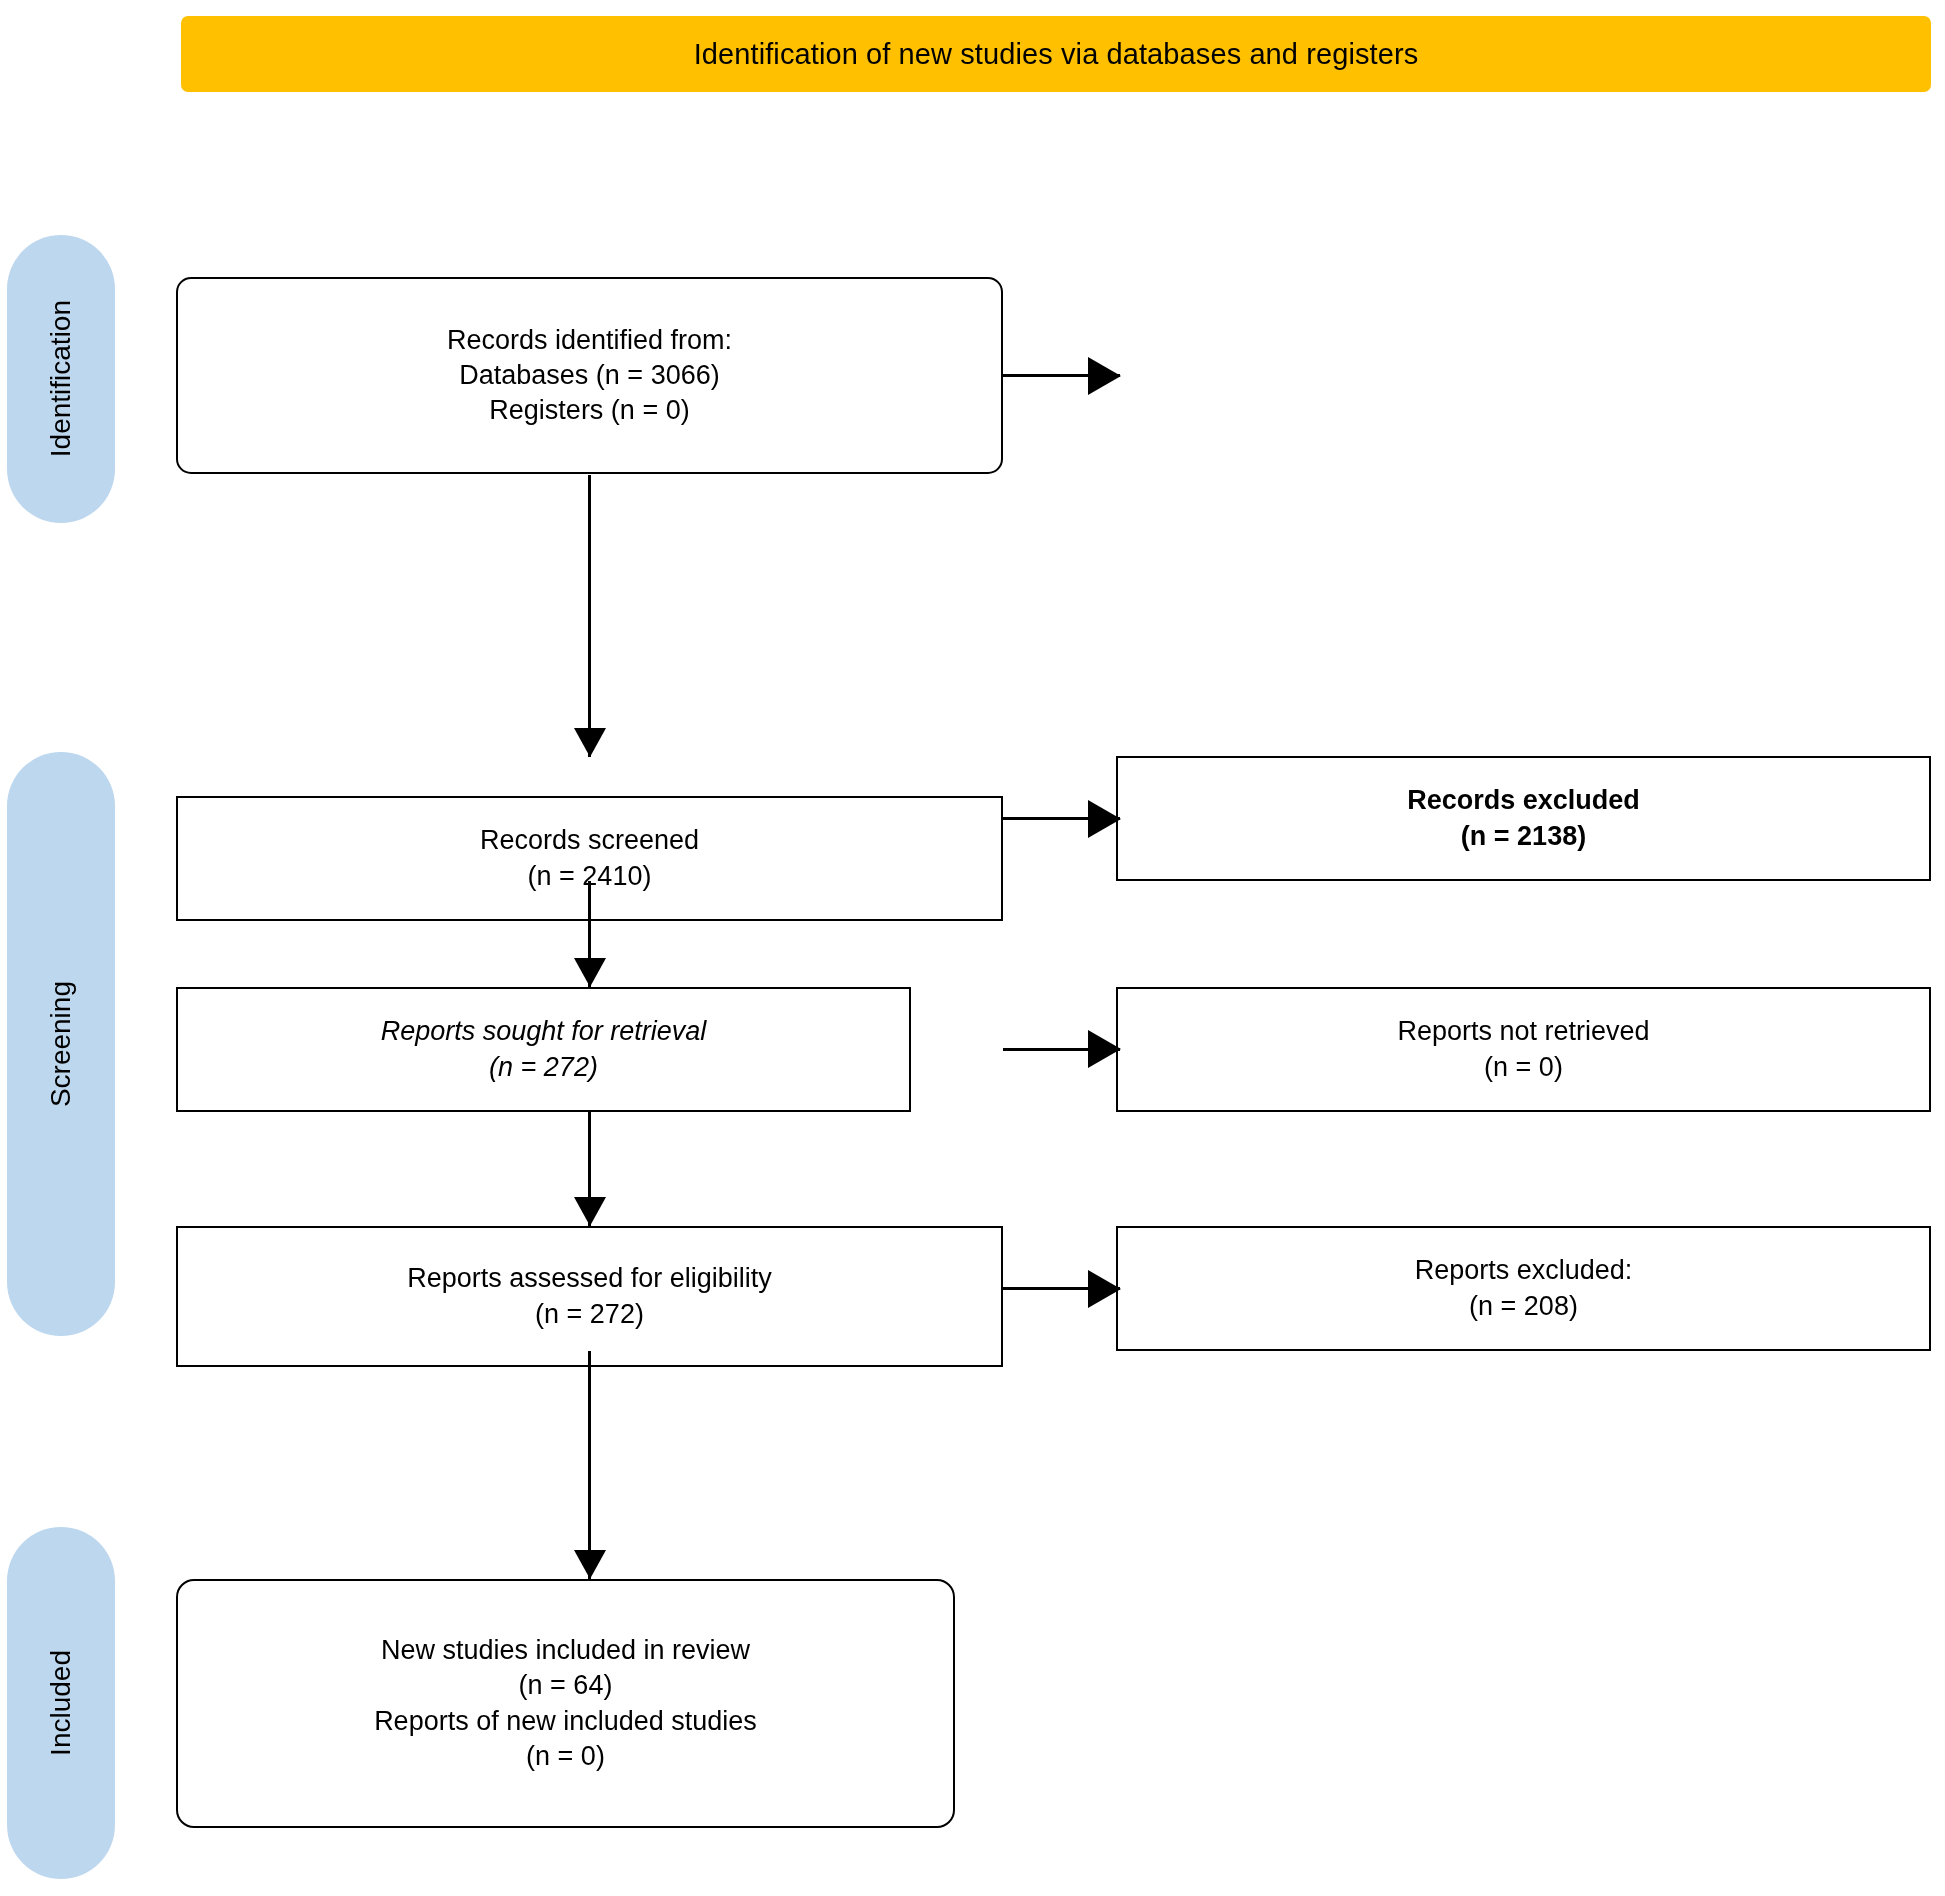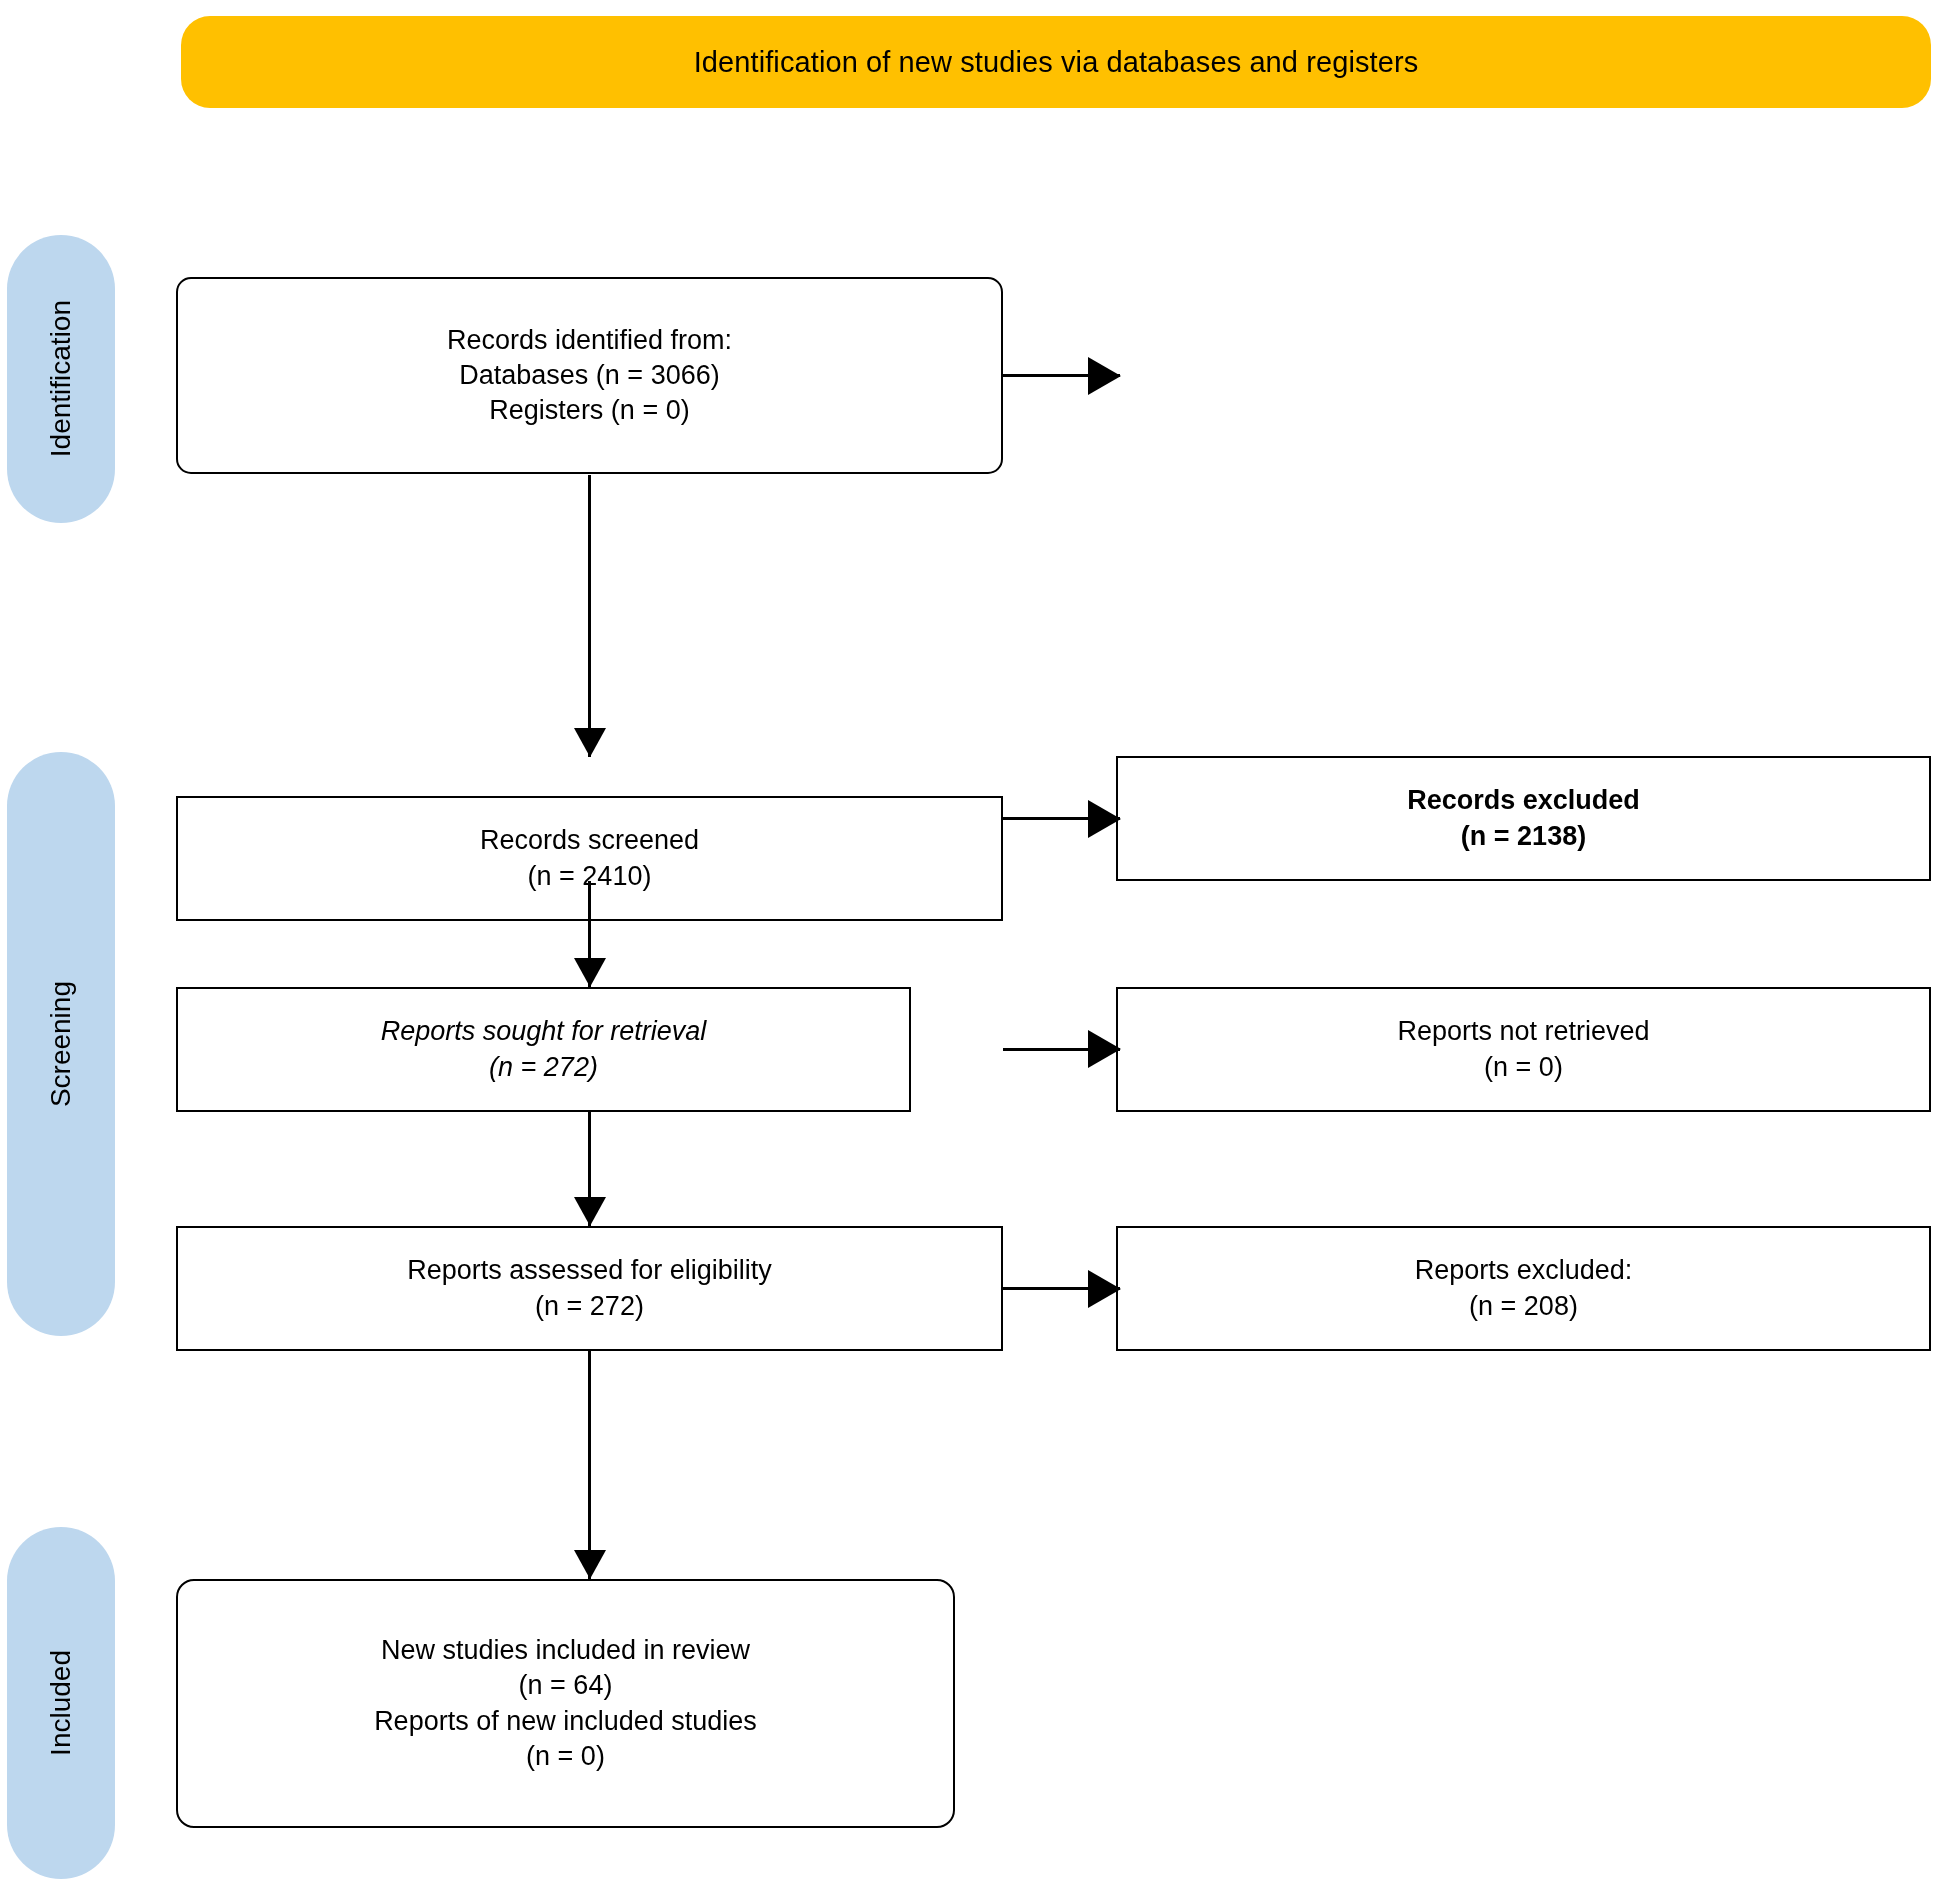--- a/index.html
+++ b/index.html
@@ -13,23 +13,23 @@
     width:1946px;
     height:1897px;
     background:#ffffff;
     overflow:hidden;
   }
 
   
   .header-banner{
     position:absolute;
     left:181px; top:16.4px;
-    width:1750px; height:92px;
+    width:1750px; height:76px;
     background:var(--accent,#FFC000);
-    border-radius:29px;
+    border-radius:7px;
     display:flex; align-items:center; justify-content:center;
     box-sizing:border-box;
   }
   .header-banner .title{
     font-size:29px;
     line-height:1.15;
     letter-spacing:0.1px;
     color:#000;
     text-align:center;
   }
@@ -73,21 +73,21 @@
     text-align:center;
     white-space:nowrap;
     color:#000;
   }
   .flow-box.wrap .line{ white-space:normal; }
 
   
   #box-identified       { left:176px;  top:277px;  width:827px; height:197px;border-radius:15px; }
   #box-screened         { left:176px;  top:756px; width:827px; height:125px;margin-top:40px; }
   #box-sought           { left:176px;  top:987px; width:735px; height:125px;font-style:italic; }
-  #box-assessed         { left:176px;  top:1226px; width:827px; height:125px; }
+  #box-assessed         { left:176px;  top:1226px; width:827px; height:141px; }
   #box-included         { left:176px;  top:1579px; width:779px; height:249px;border-radius:18px; }
   
   #box-removed          { left:1116px; top:242px;  width:815px; height:272px; }
   #box-records-excluded { left:1116px; top:756px; width:815px; height:125px;font-weight:bold; }
   #box-not-retrieved    { left:1116px; top:987px; width:815px; height:125px; }
   #box-reports-excluded { left:1116px; top:1226px; width:815px; height:125px; }
 
   
   .conn{ position:absolute; }
   .conn .shaft-v{

